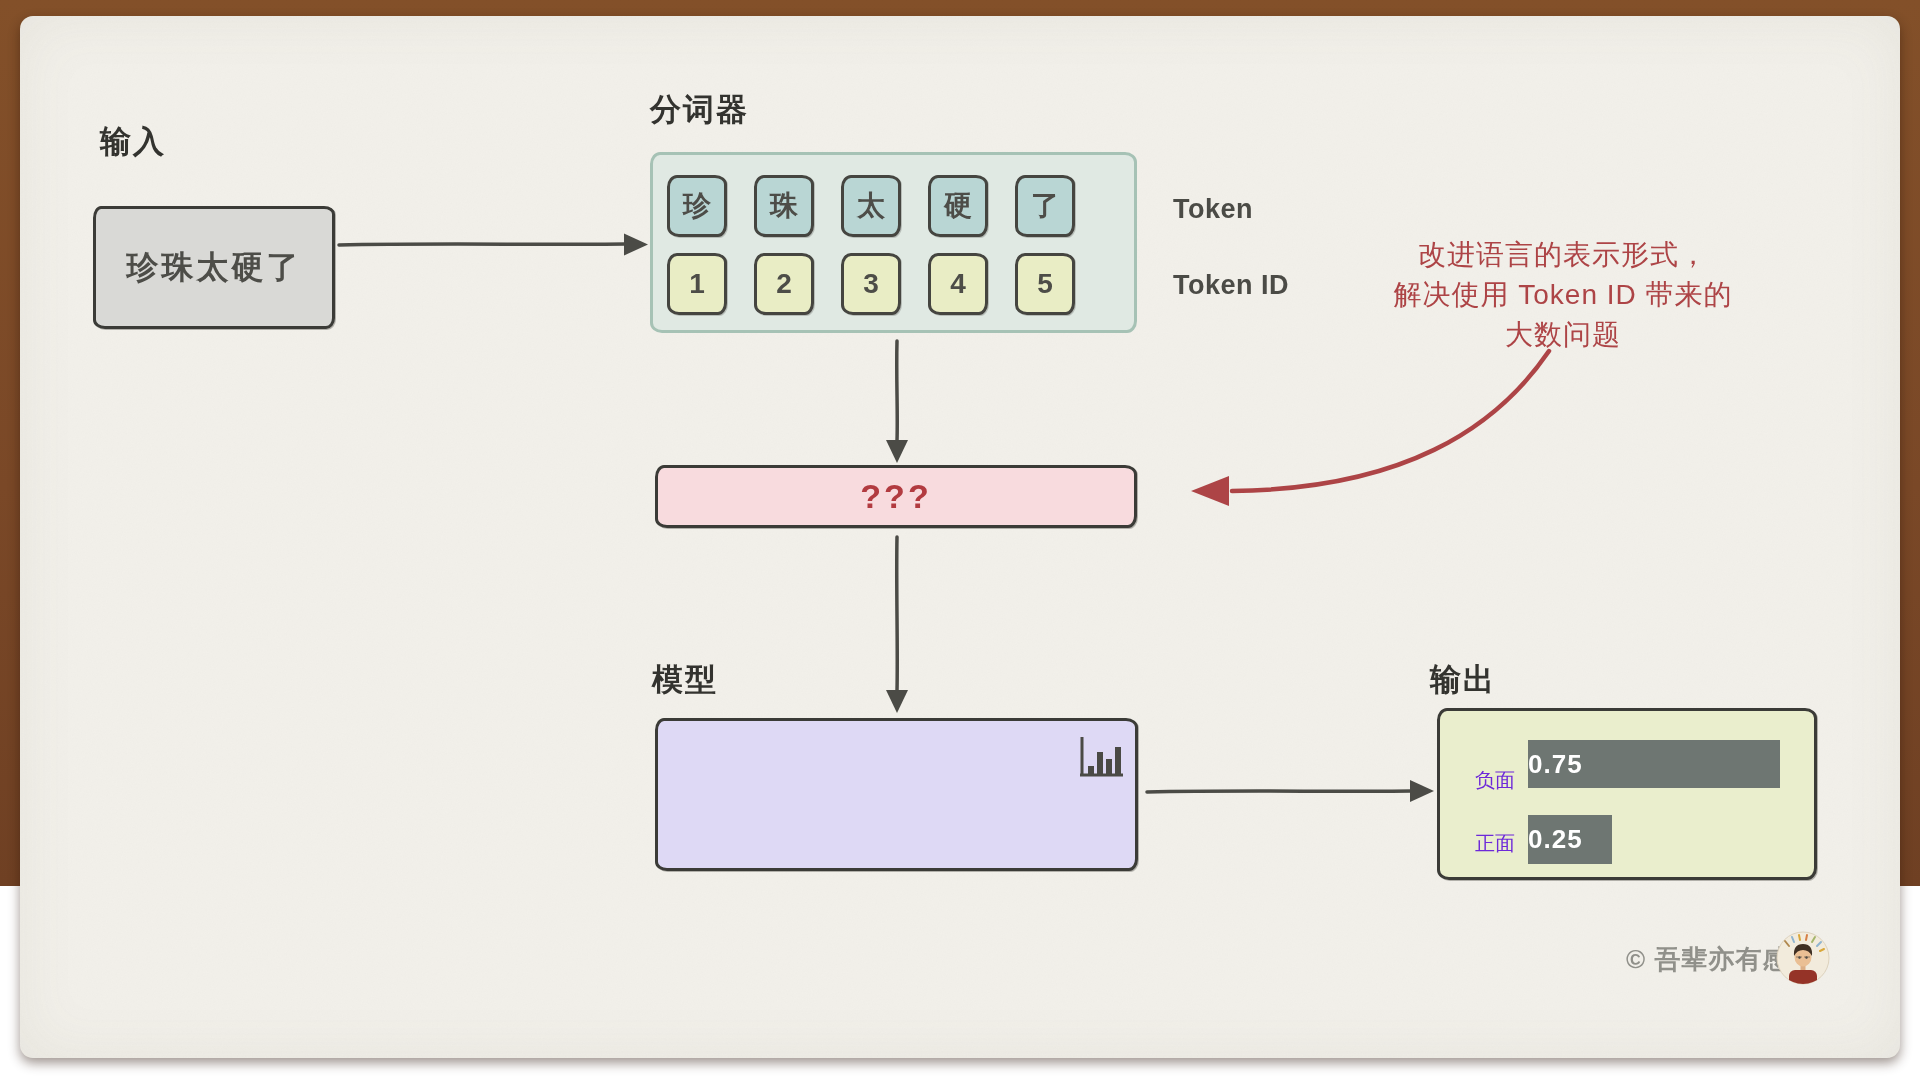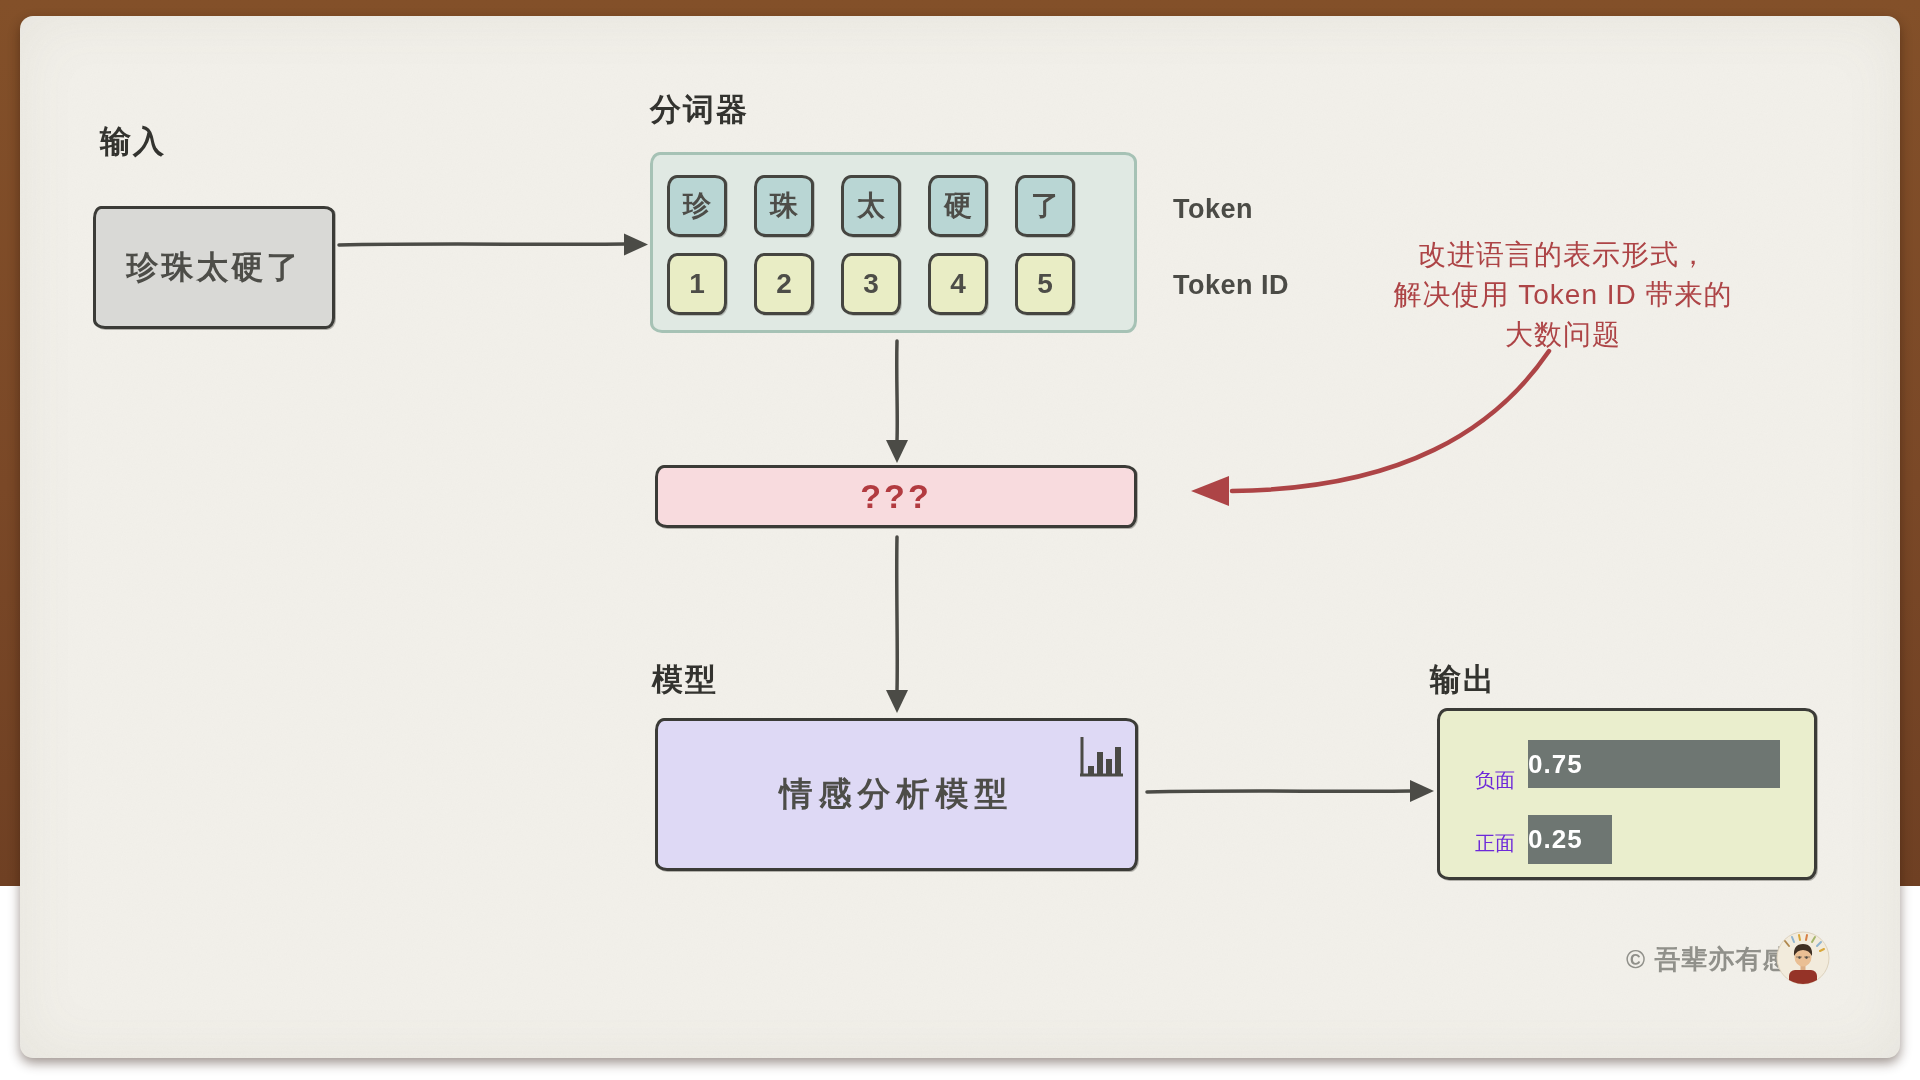--- a/index.html
+++ b/index.html
@@ -153,21 +153,20 @@
       <div>解决使用 Token ID 带来的</div>
       <div>大数问题</div>
     </div>
 
     <div class="mystery-box sketch">
       <span>???</span>
     </div>
 
     <div class="sec-label" style="left:652px; top:664px;">模型</div>
     <div class="model-box sketch">
-      <span class="model-text">情感分析模型</span>
       <svg class="chart-icon" width="46" height="42" viewBox="0 0 46 42" xmlns="http://www.w3.org/2000/svg">
         <path d="M 4 1 L 4 39 M 2 39 L 45 39" stroke="#4a4a45" stroke-width="3" fill="none"></path>
         <g fill="#4a4a45">
           <rect x="10" y="30" width="6" height="8"></rect>
           <rect x="19" y="16" width="6" height="22"></rect>
           <rect x="28" y="23" width="6" height="15"></rect>
           <rect x="37" y="11" width="6" height="27"></rect>
         </g>
       </svg>
     </div>

